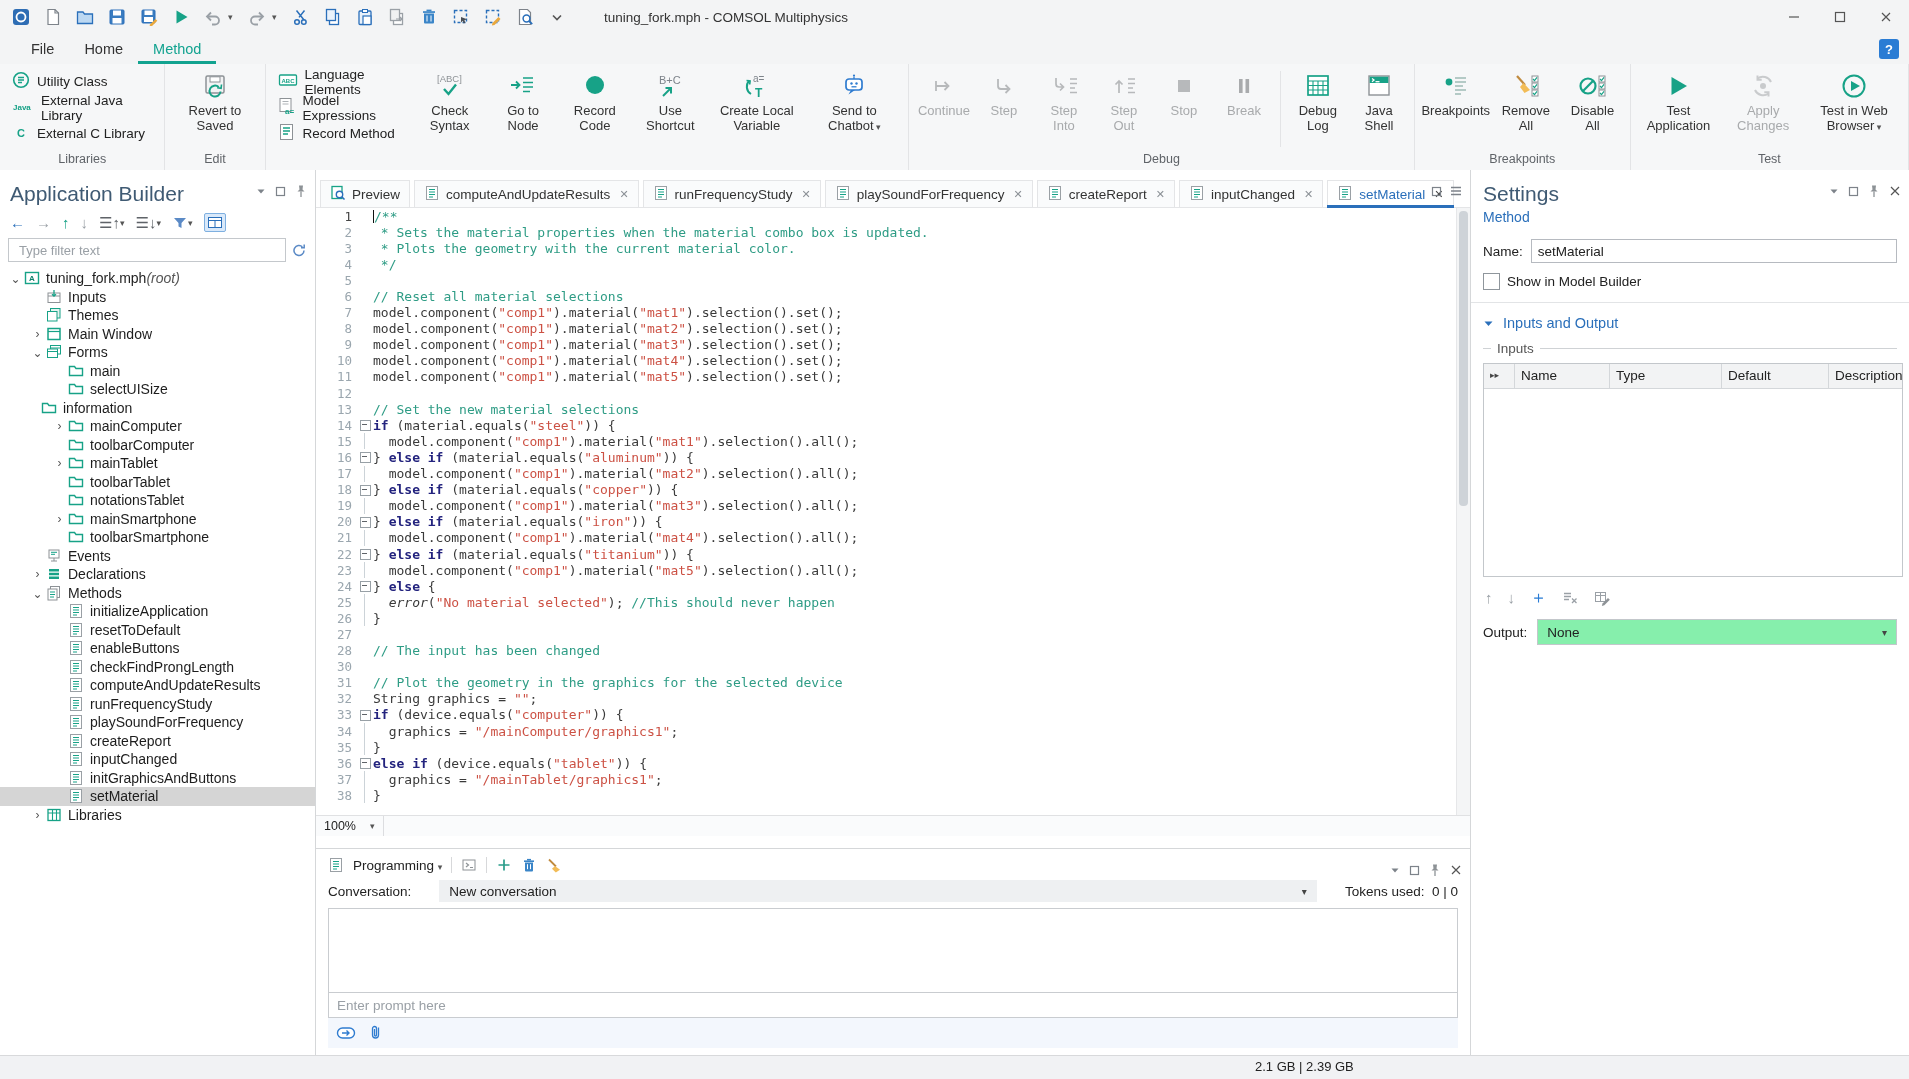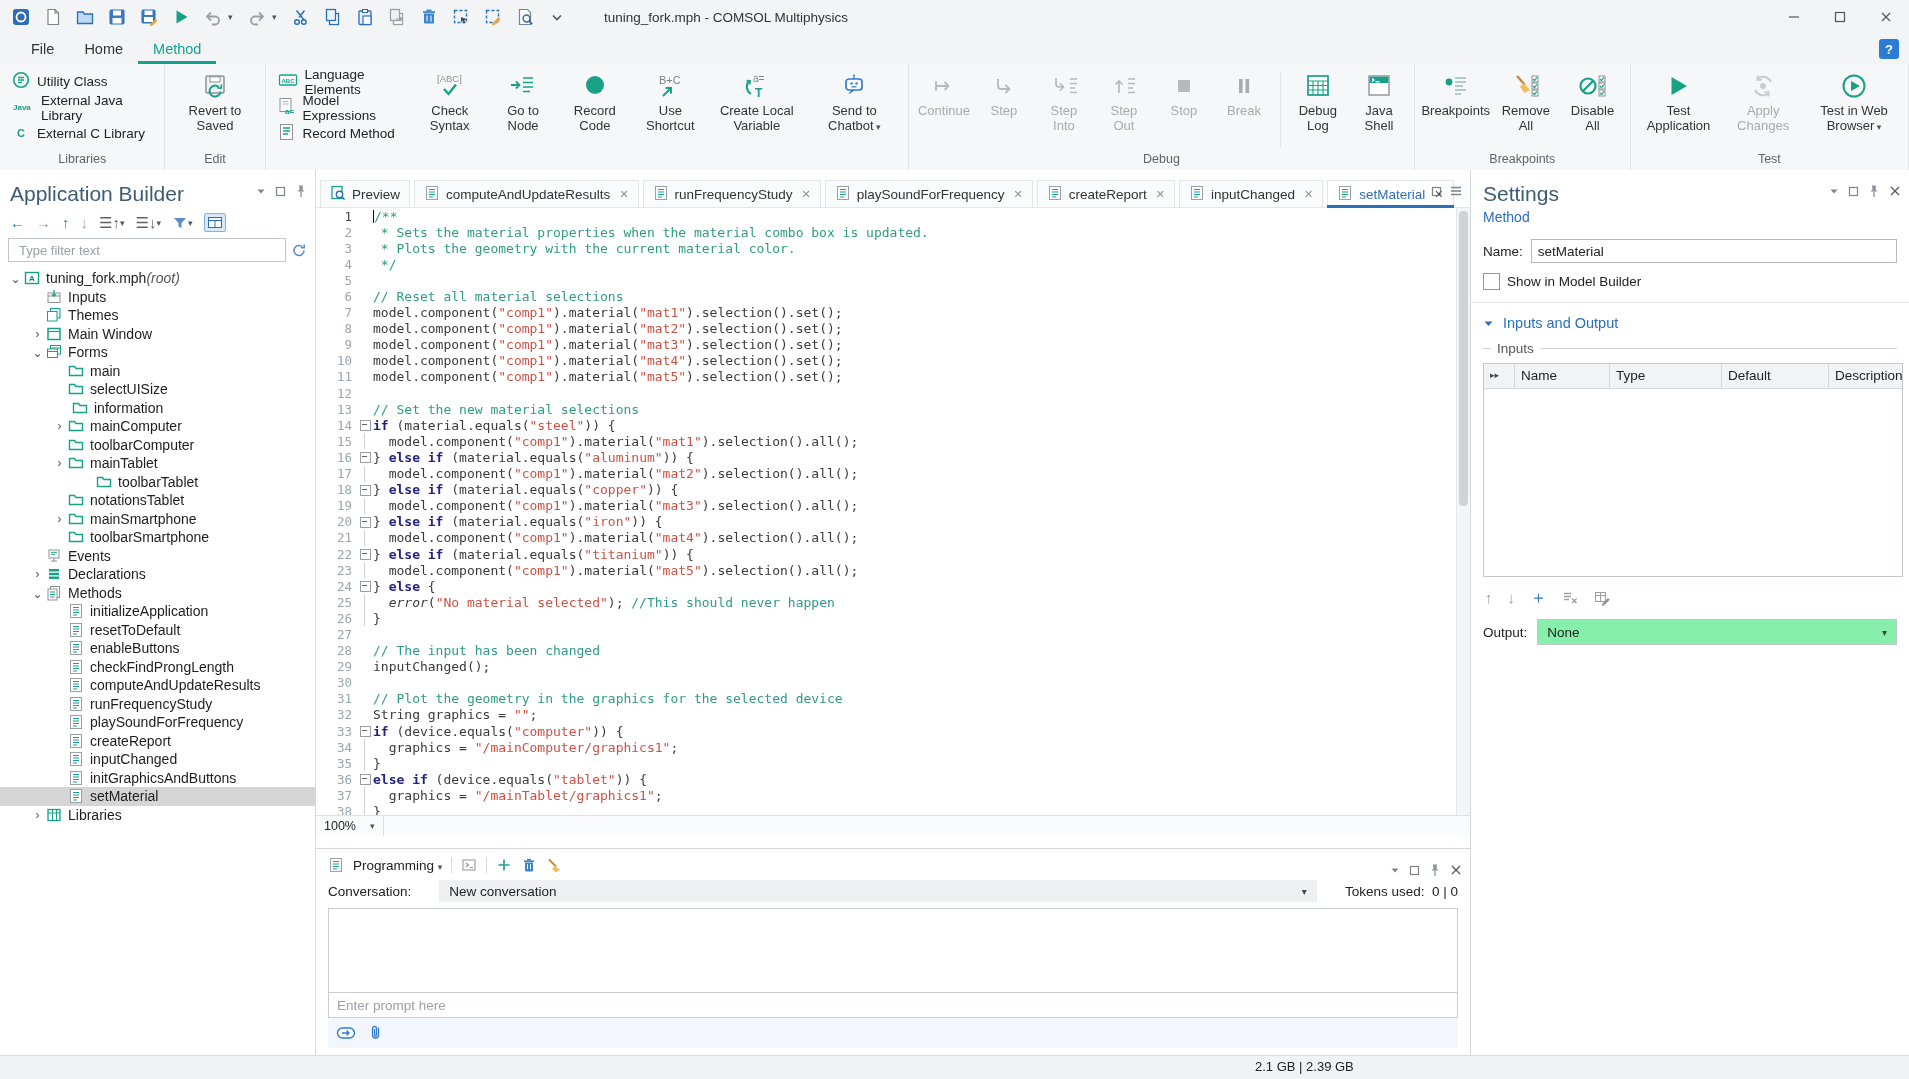--- a/index.html
+++ b/index.html
@@ -686,21 +686,21 @@
           </div>
           <div class="trow" style="padding-left: 52px;">
             <span class="texp"></span>
             <span class="ticon">
               <svg width="16" height="16" viewBox="0 0 16 16" fill="none" xmlns="http://www.w3.org/2000/svg">
                 <path d="M1.5 3.5h5l1.5 2h6.5v7h-13z" stroke="#17a287" stroke-width="1.4" fill="#fff"></path>
               </svg>
             </span>
             <span>selectUISize</span>
           </div>
-          <div class="trow" style="padding-left: 56px;">
+          <div class="trow" style="padding-left: 25px;">
             <span class="texp"></span>
             <span class="ticon">
               <svg width="16" height="16" viewBox="0 0 16 16" fill="none" xmlns="http://www.w3.org/2000/svg">
                 <path d="M1.5 3.5h5l1.5 2h6.5v7h-13z" stroke="#17a287" stroke-width="1.4" fill="#fff"></path>
               </svg>
             </span>
             <span>information</span>
           </div>
           <div class="trow" style="padding-left: 52px;">
             <span class="texp">›</span>
@@ -722,21 +722,21 @@
           </div>
           <div class="trow" style="padding-left: 52px;">
             <span class="texp">›</span>
             <span class="ticon">
               <svg width="16" height="16" viewBox="0 0 16 16" fill="none" xmlns="http://www.w3.org/2000/svg">
                 <path d="M1.5 3.5h5l1.5 2h6.5v7h-13z" stroke="#17a287" stroke-width="1.4" fill="#fff"></path>
               </svg>
             </span>
             <span>mainTablet</span>
           </div>
-          <div class="trow" style="padding-left: 80px;">
+          <div class="trow" style="padding-left: 52px;">
             <span class="texp"></span>
             <span class="ticon">
               <svg width="16" height="16" viewBox="0 0 16 16" fill="none" xmlns="http://www.w3.org/2000/svg">
                 <path d="M1.5 3.5h5l1.5 2h6.5v7h-13z" stroke="#17a287" stroke-width="1.4" fill="#fff"></path>
               </svg>
             </span>
             <span>toolbarTablet</span>
           </div>
           <div class="trow" style="padding-left: 52px;">
             <span class="texp"></span>
@@ -1018,21 +1018,20 @@
             <div class="code-line"><span class="ln">19</span><span class="fold l"></span><span class="seg p">  model.component(</span><span class="seg s">"comp1"</span><span class="seg p">).material(</span><span class="seg s">"mat3"</span><span class="seg p">).selection().all();</span></div>
             <div class="code-line"><span class="ln">20</span><span class="fold b"></span><span class="seg p">} </span><span class="seg k">else</span><span class="seg p"> </span><span class="seg k">if</span><span class="seg p"> (material.equals(</span><span class="seg s">"iron"</span><span class="seg p">)) {</span></div>
             <div class="code-line"><span class="ln">21</span><span class="fold l"></span><span class="seg p">  model.component(</span><span class="seg s">"comp1"</span><span class="seg p">).material(</span><span class="seg s">"mat4"</span><span class="seg p">).selection().all();</span></div>
             <div class="code-line"><span class="ln">22</span><span class="fold b"></span><span class="seg p">} </span><span class="seg k">else</span><span class="seg p"> </span><span class="seg k">if</span><span class="seg p"> (material.equals(</span><span class="seg s">"titanium"</span><span class="seg p">)) {</span></div>
             <div class="code-line"><span class="ln">23</span><span class="fold l"></span><span class="seg p">  model.component(</span><span class="seg s">"comp1"</span><span class="seg p">).material(</span><span class="seg s">"mat5"</span><span class="seg p">).selection().all();</span></div>
             <div class="code-line"><span class="ln">24</span><span class="fold b"></span><span class="seg p">} </span><span class="seg k">else</span><span class="seg p"> {</span></div>
             <div class="code-line"><span class="ln">25</span><span class="fold l"></span><span class="seg p">  </span><span class="seg e">error</span><span class="seg p">(</span><span class="seg s">"No material selected"</span><span class="seg p">); </span><span class="seg c">//This should never happen</span></div>
             <div class="code-line"><span class="ln">26</span><span class="fold l"></span><span class="seg p">}</span></div>
             <div class="code-line"><span class="ln">27</span><span class="fold"></span></div>
             <div class="code-line"><span class="ln">28</span><span class="fold"></span><span class="seg c">// The input has been changed</span></div>
-            <div class="code-line"><span class="ln">29</span><span class="fold"></span><span class="seg p">inputChanged();</span></div>
             <div class="code-line"><span class="ln">30</span><span class="fold"></span></div>
             <div class="code-line"><span class="ln">31</span><span class="fold"></span><span class="seg c">// Plot the geometry in the graphics for the selected device</span></div>
             <div class="code-line"><span class="ln">32</span><span class="fold"></span><span class="seg p">String graphics = </span><span class="seg s">""</span><span class="seg p">;</span></div>
             <div class="code-line"><span class="ln">33</span><span class="fold b"></span><span class="seg k">if</span><span class="seg p"> (device.equals(</span><span class="seg s">"computer"</span><span class="seg p">)) {</span></div>
             <div class="code-line"><span class="ln">34</span><span class="fold l"></span><span class="seg p">  graphics = </span><span class="seg s">"/mainComputer/graphics1"</span><span class="seg p">;</span></div>
             <div class="code-line"><span class="ln">35</span><span class="fold l"></span><span class="seg p">}</span></div>
             <div class="code-line"><span class="ln">36</span><span class="fold b"></span><span class="seg k">else</span><span class="seg p"> </span><span class="seg k">if</span><span class="seg p"> (device.equals(</span><span class="seg s">"tablet"</span><span class="seg p">)) {</span></div>
             <div class="code-line"><span class="ln">37</span><span class="fold l"></span><span class="seg p">  graphics = </span><span class="seg s">"/mainTablet/graphics1"</span><span class="seg p">;</span></div>
             <div class="code-line"><span class="ln">38</span><span class="fold l"></span><span class="seg p">}</span></div>
           </div>

